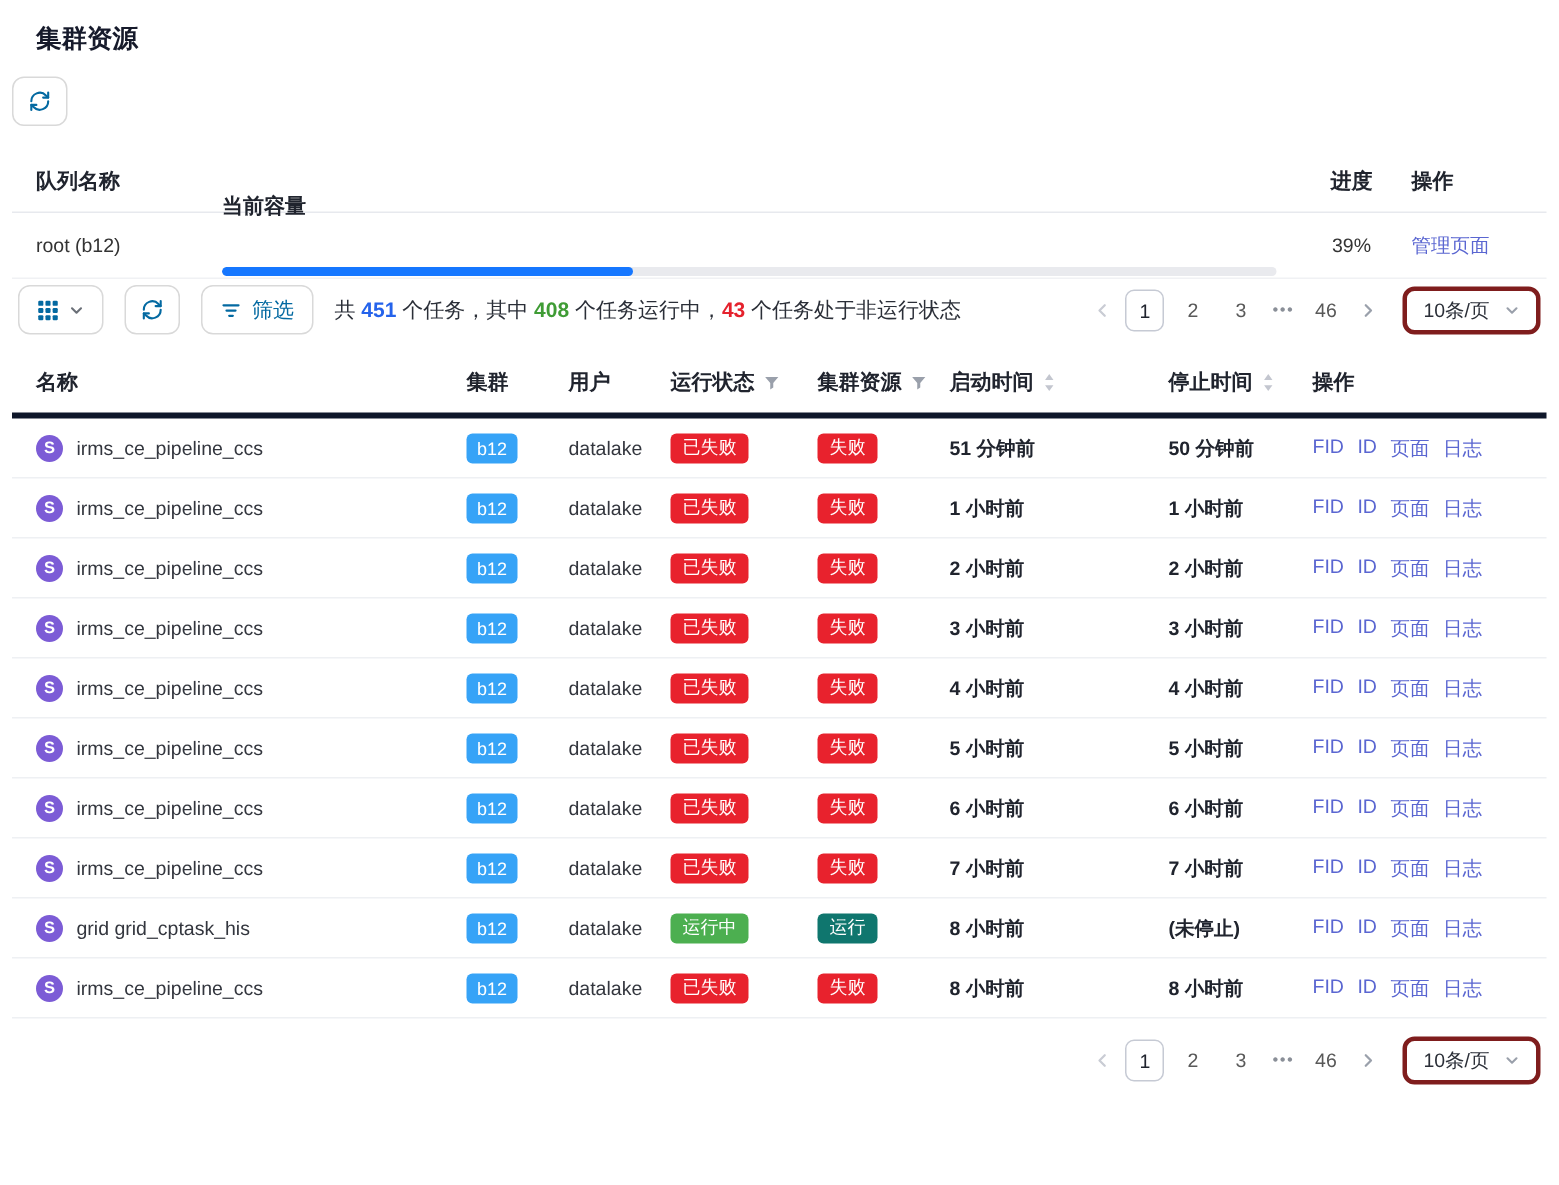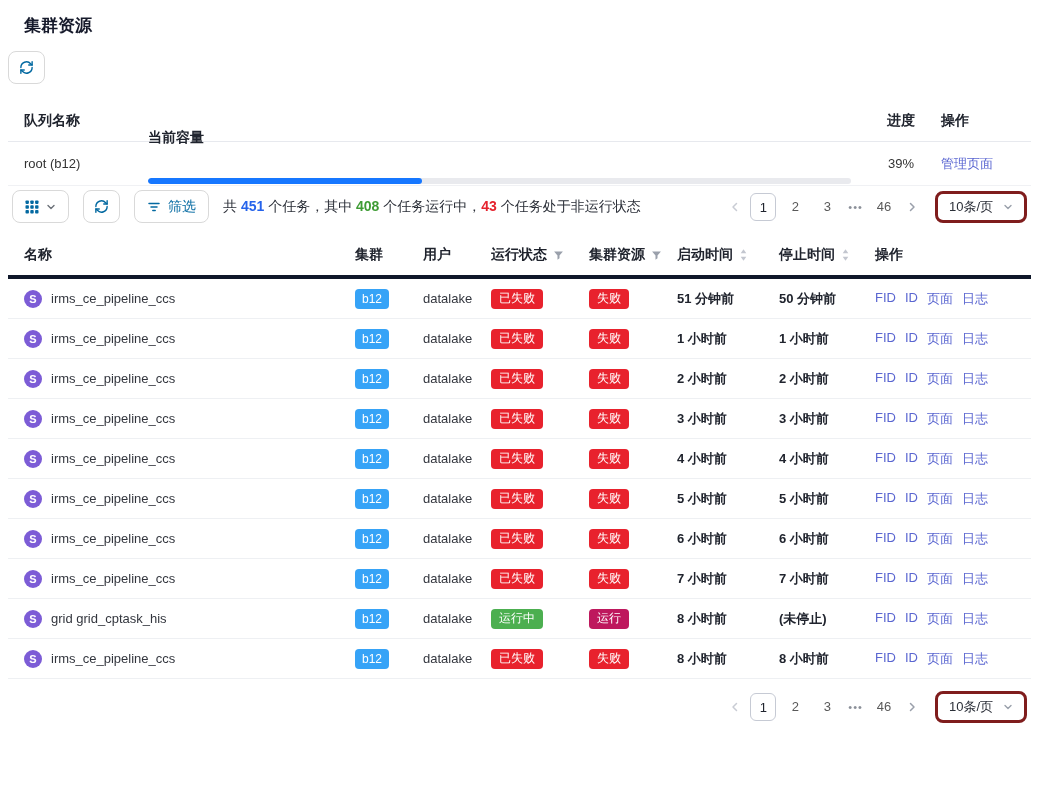--- a/index.html
+++ b/index.html
@@ -56,30 +56,30 @@
   .trow { display:flex; align-items:center; padding:0 16px; }
   .task-head { height:44px; font-size:14px; font-weight:600; color:#20242e; border-bottom:4px solid #0f172a; }
   .task-row { height:40px; border-bottom:1px solid #eef0f3; font-size:13px; color:#33363e; }
   .hcell { display:flex; align-items:center; gap:6px; }
   .c-name { flex:1; display:flex; align-items:center; gap:9px; }
   .c-cluster { width:68px; }
   .c-user { width:68px; }
   .c-run { width:98px; }
   .c-final { width:88px; }
   .c-start { width:102px; }
-  .c-stop { width:96px; }
+  .c-stop { width:96px;margin-left:44px; }
   .c-ops { width:140px; display:flex; gap:9px; }
   .time { font-weight:700; color:#20242e; font-size:13px; }
 
   .avatar { width:18px; height:18px; border-radius:50%; background:#7c5cd6; color:#fff; flex:0 0 18px;
             font-size:11px; font-weight:700; display:inline-flex; align-items:center; justify-content:center; }
   .badge { display:inline-block; padding:3px 8px; border-radius:4px; font-size:12px; line-height:14px; color:#fff;font-family:Liberation Mono, monospace; }
   .badge.error { background:#e8222d; }
   .badge.success { background:#4caf50; }
-  .badge.process { background:#be185d; }
+  .badge.process { background:#0f766e; }
   .tag-cluster { display:inline-block; padding:3px 7px; border-radius:4px; font-size:12px; line-height:14px; color:#fff; background:#36a3f7; }
 
   .bottom-bar { display:flex; align-items:center; justify-content:flex-end; gap:14px; margin:12px 4px 0; }
 </style>
 </head>
 <body>
 
 <div class="page">
 
   <h2 class="section-title">集群资源</h2>

